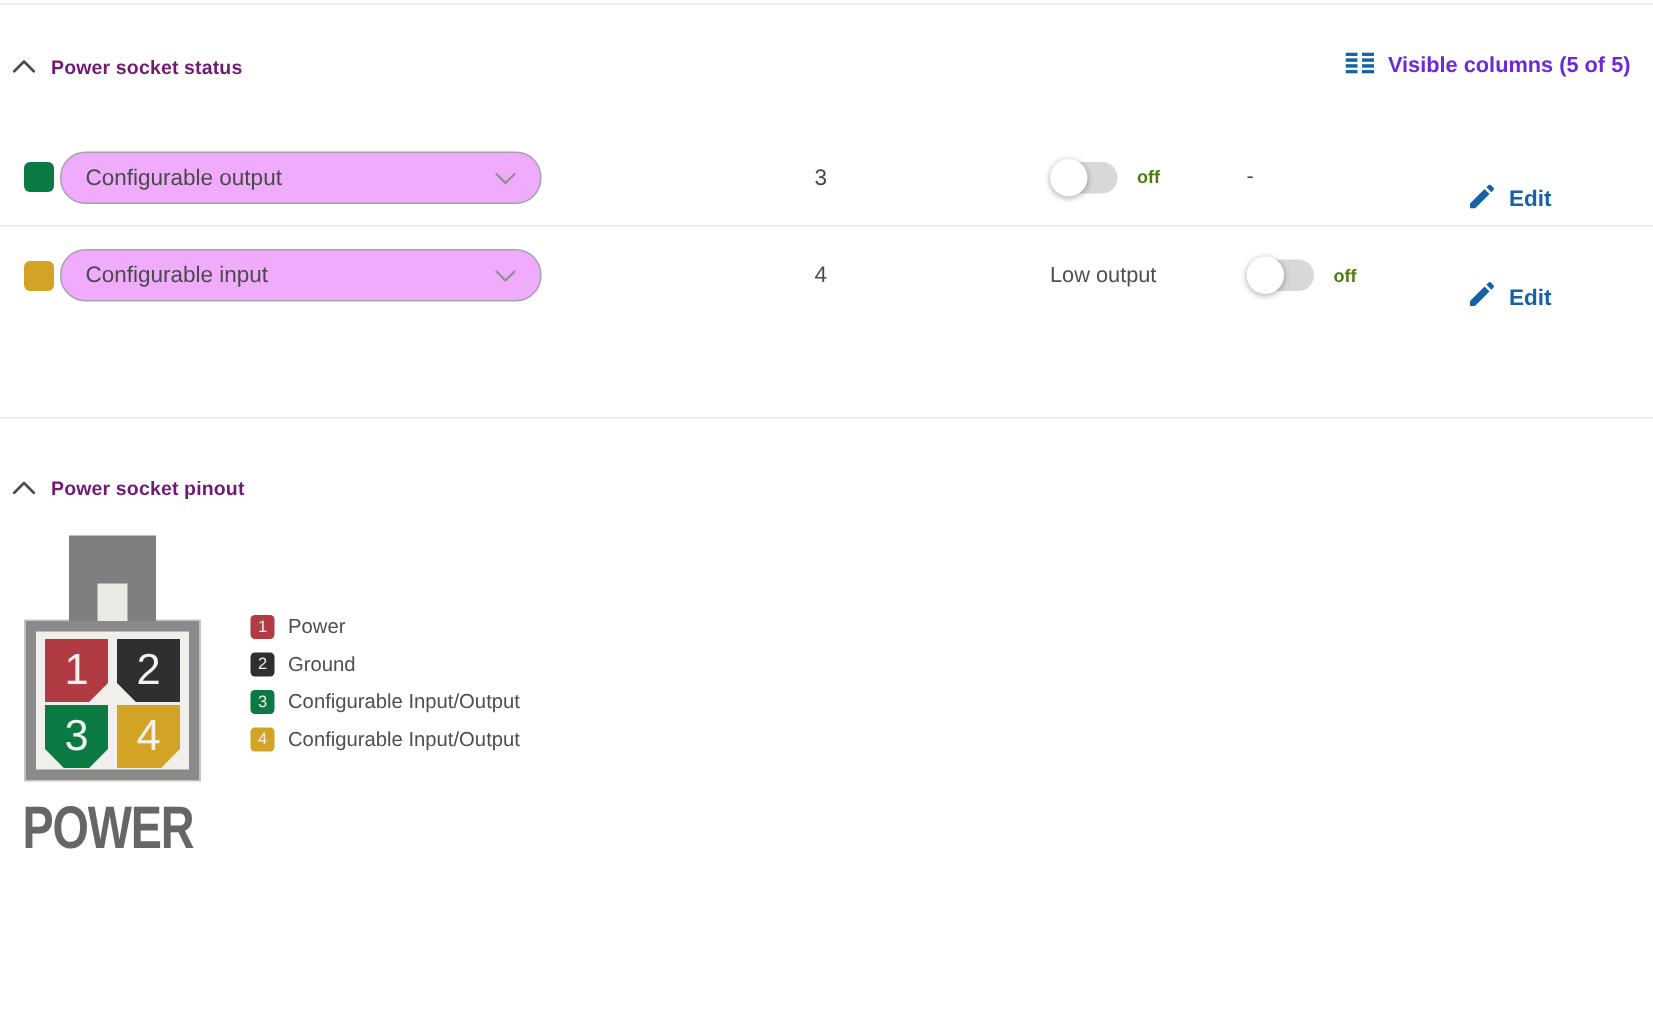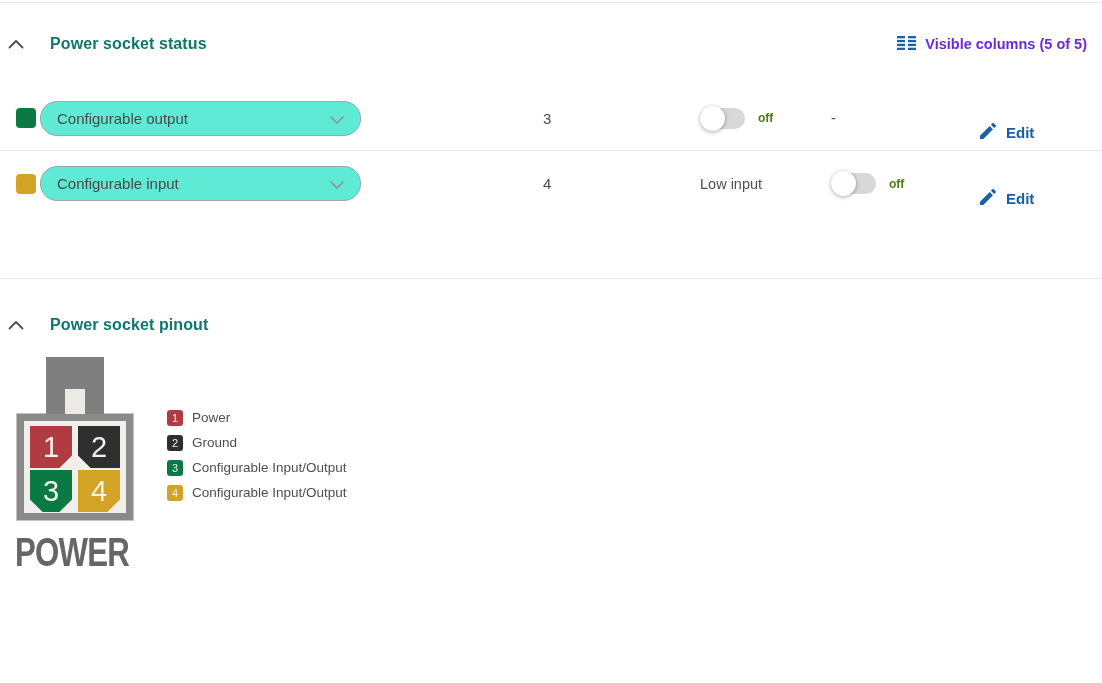--- a/index.html
+++ b/index.html
@@ -11,38 +11,38 @@
     position:relative;
   }
   .top-hairline { border-top:1px solid #e8e8e8; margin-top:2px; }
 
   
   .section-head { display:flex; align-items:center; padding-left:6px; }
   .section-head.first { margin-top:31px; }
   .section-head.second { margin-top:36px; }
   .collapse-btn { background:none; border:none; cursor:pointer; width:20px; height:20px;
     display:flex; align-items:center; justify-content:center; padding:0; }
-  .section-title { margin-left:24px; font-size:16px; font-weight:600; color:#0f766e; letter-spacing:0.1px; }
+  .section-title { margin-left:8px; font-size:13px; font-weight:600; color:#701a75; letter-spacing:0.1px; }
   .visible-cols { margin-left:auto; margin-right:15px; display:flex; align-items:center; gap:9px;
     background:none; border:none; cursor:pointer; font-family:inherit;
     color:#6d28d9; font-size:14.5px; font-weight:600; }
 
   
   .psocket-table { margin-top:32px; }
   .t-row { display:grid; grid-template-columns:527px 157px 131px 127px 1fr;
     align-items:center; padding:0 16px; }
   .t-head { height:45px; font-size:14px; font-weight:bold; color:#3b3b3b;
     border-bottom:1px solid #e7eaed; }
   .t-head .h-type { padding-left:6px; }
   .t-head .h-pins { padding-left:15px; }
   .t-body-row { height:65px; }
   .t-body-row.bordered { border-bottom:1px solid #e7eaed; }
   .cell-type { display:flex; align-items:center; }
   .type-swatch { width:20px; height:20px; border-radius:4px; flex:0 0 auto; }
-  .select { margin-left:4px; width:321px; height:35px; background:#5eead4;
+  .select { margin-left:4px; width:321px; height:35px; background:#f0abfc;
     border:1px solid #a3a3ad; border-radius:17px; cursor:pointer;
     display:flex; align-items:center; justify-content:space-between;
     padding:0 16px; font-family:inherit; font-size:15px; color:#4a4a4a; }
   .cell-pins { font-size:15px; color:#4a4a4a; }
   .cell-state, .cell-inv { display:flex; align-items:center; font-size:14.5px; color:#4f4f4f; }
   .switch { position:relative; width:45px; height:21px; border-radius:11px;
     background:#d8d8d8; border:none; cursor:pointer; flex:0 0 auto; }
   .switch .knob { position:absolute; left:0; top:-2px; width:25px; height:25px;
     border-radius:50%; background:#fff; box-shadow:0 1px 4px rgba(0,0,0,0.35); }
   .toggle-label { margin-left:13px; font-size:12px; color:#4d7c0f;font-weight:bold; }
@@ -150,21 +150,21 @@
       <button class="select">
         <span>Configurable input</span>
         <span>
           <svg width="14" height="8" viewBox="0 0 14 8">
               <polyline points="1,1 7,7 13,1" fill="none" stroke="#8f8f8f" stroke-width="1.5" stroke-linecap="round" stroke-linejoin="round"></polyline>
             </svg>
         </span>
       </button>
     </div>
     <div class="cell-pins">4</div>
-    <div class="cell-state">Low input</div>
+    <div class="cell-state">Low output</div>
     <div class="cell-inv">
       <button class="switch">
           <span class="knob"></span>
         </button>
       <span class="toggle-label">off</span>
     </div>
     <div class="cell-actions">
       <button class="edit-btn">
         <span>
           <svg width="16" height="16" viewBox="0 0 16 16" fill="#1661a8">

